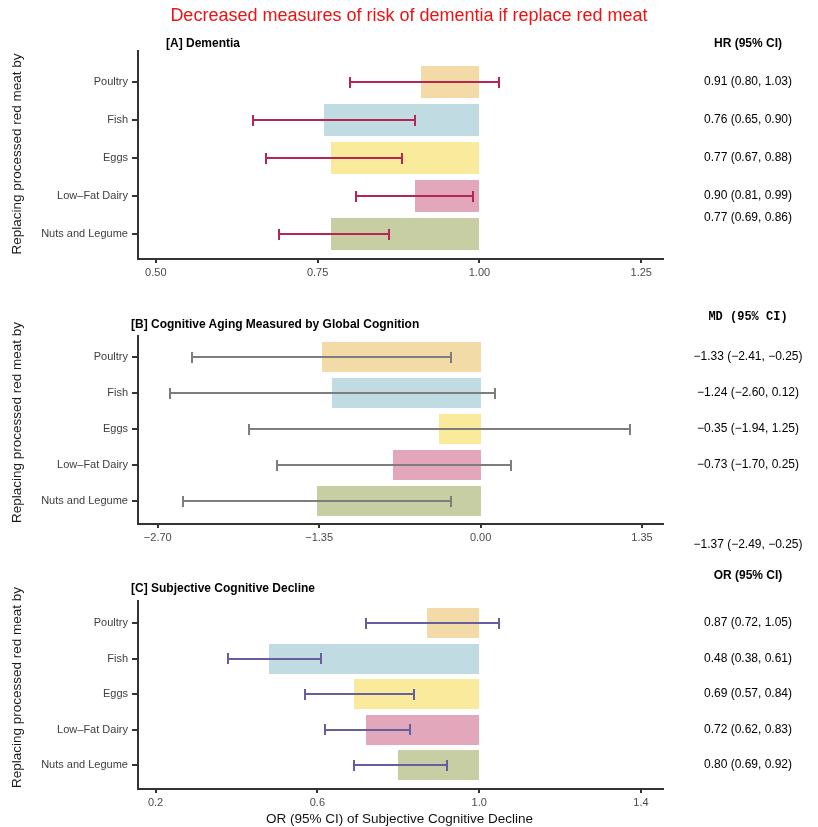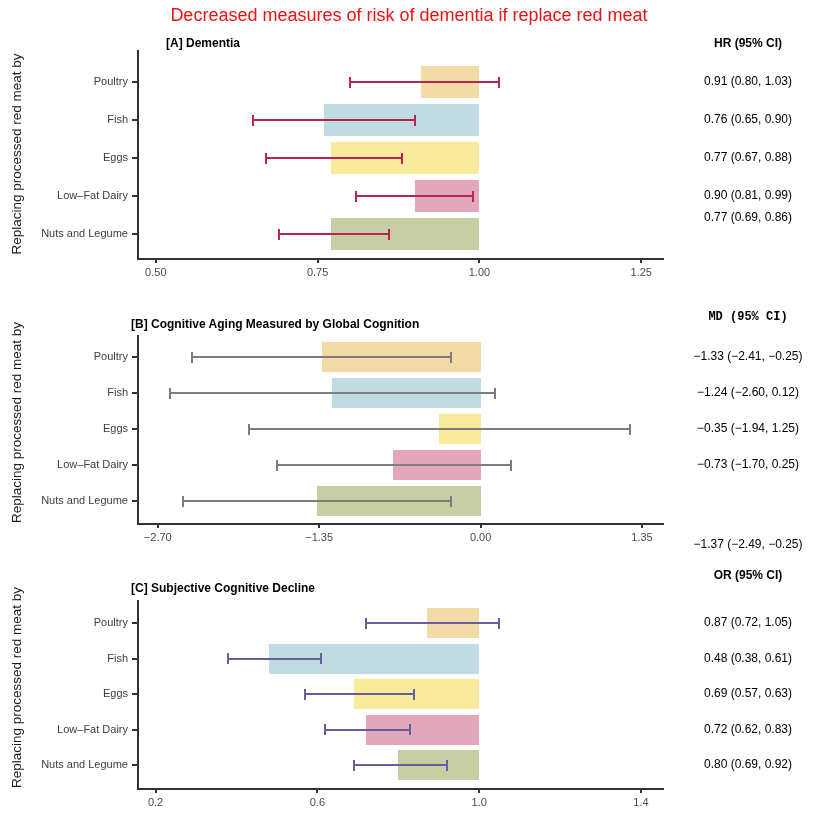--- a/index.html
+++ b/index.html
@@ -212,22 +212,23 @@
           <div class="xticklab" style="left: 95.9783%; top: 196px;">1.4</div>
         </div>
         <div class="cat" style="top: 54px;">Poultry</div>
         <div class="ytick" style="top: 60px; background: rgb(51, 51, 51);"></div>
         <div class="val" style="top: 53px;">0.87 (0.72, 1.05)</div>
         <div class="cat" style="top: 89.5px;">Fish</div>
         <div class="ytick" style="top: 95.5px; background: rgb(51, 51, 51);"></div>
         <div class="val" style="top: 88.5px;">0.48 (0.38, 0.61)</div>
         <div class="cat" style="top: 125px;">Eggs</div>
         <div class="ytick" style="top: 131px; background: rgb(51, 51, 51);"></div>
-        <div class="val" style="top: 124px;">0.69 (0.57, 0.63)</div>
+        <div class="val" style="top: 124px;">0.69 (0.57, 0.84)</div>
         <div class="cat" style="top: 160.5px;">Low–Fat Dairy</div>
         <div class="ytick" style="top: 166.5px; background: rgb(51, 51, 51);"></div>
         <div class="val" style="top: 159.5px;">0.72 (0.62, 0.83)</div>
         <div class="cat" style="top: 196px;">Nuts and Legume</div>
         <div class="ytick" style="top: 202px; background: rgb(51, 51, 51);"></div>
         <div class="val" style="top: 195px;">0.80 (0.69, 0.92)</div>
+        <div class="xlabel" style="top: 249px;">OR (95% CI) of Subjective Cognitive Decline</div>
       </div>
     </div>
 </div>
 
 </body></html>

